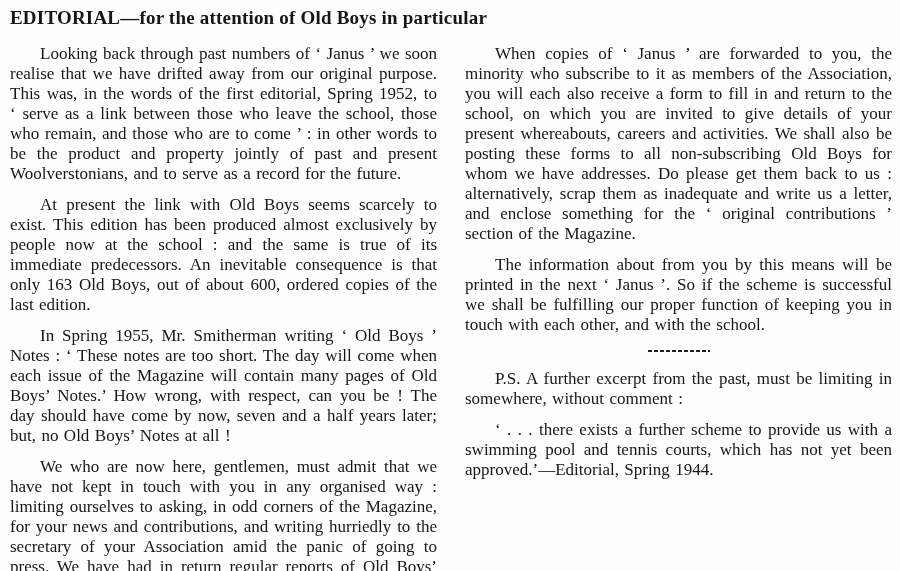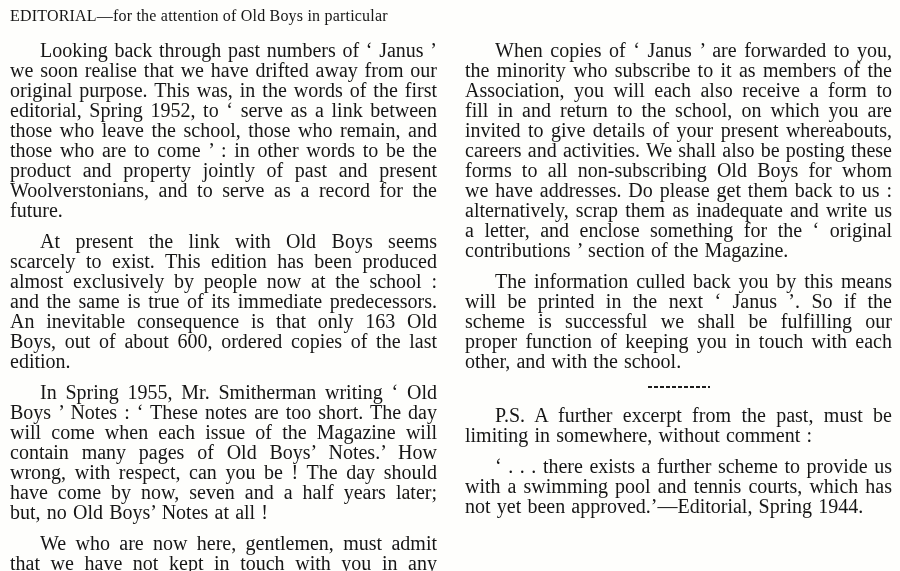--- a/index.html
+++ b/index.html
@@ -8,37 +8,37 @@
     width: 900px;
     height: 571px;
     box-sizing: border-box;
     background: #fefefc;
     color: #161616;
     font-family: "Liberation Serif", serif;
     padding: 7px 8px 0 10px;
     overflow: hidden;
   }
   .page-title {
-    font-size: 16px;
-    font-weight: normal;
+    font-size: 19px;
+    font-weight: bold;
     margin: 0 0 15px 0;
     letter-spacing: 0.2px;
     white-space: nowrap;
   }
   .cols {
     display: flex;
     gap: 28px;
   }
   .col {
     flex: 1 1 0;
     min-width: 0;
   }
   .col p {
     margin: 0 0 11px 0;
-    font-size: 20px;
+    font-size: 17px;
     line-height: 20px;
     text-align: justify;
     text-indent: 30px;
     word-spacing: 1.2px;
   }
   .col p.last-left { margin-bottom: 0; }
   .section-divider {
     width: 62px;
     height: 2px;
     margin: 15px auto 17px auto;
@@ -52,19 +52,19 @@
   <h1 class="page-title">EDITORIAL—for the attention of Old Boys in particular</h1>
   <div class="cols">
     <div class="col">
       <p>Looking back through past numbers of ‘ Janus ’ we soon realise that we have drifted away from our original purpose.  This was, in the words of the first editorial, Spring 1952, to ‘ serve as a link between those who leave the school, those who remain, and those who are to come ’ : in other words to be the product and property jointly of past and present Woolverstonians, and to serve as a record for the future.</p>
       <p>At present the link with Old Boys seems scarcely to exist.  This edition has been produced almost exclusively by people now at the school : and the same is true of its immediate predecessors.  An inevitable consequence is that only 163 Old Boys, out of about 600, ordered copies of the last edition.</p>
       <p>In Spring 1955, Mr. Smitherman writing ‘ Old Boys ’ Notes : ‘ These notes are too short.  The day will come when each issue of the Magazine will contain many pages of Old Boys’ Notes.’  How wrong, with respect, can you be !  The day should have come by now, seven and a half years later; but, no Old Boys’ Notes at all !</p>
       <p class="last-left">We who are now here, gentlemen, must admit that we have not kept in touch with you in any organised way : limiting ourselves to asking, in odd corners of the Magazine, for your news and contributions, and writing hurriedly to the secretary of your Association amid the panic of going to press.  We have had in return regular reports of Old Boys’ Rugby; an address list, eighteen months ago; ‘ letters ’ from Oxford and Cambridge; and a very few articles, poems and so on from Old Boys, generally of recent vintage.</p>
     </div>
     <div class="col">
       <p>When copies of ‘ Janus ’ are forwarded to you, the minority who subscribe to it as members of the Association, you will each also receive a form to fill in and return to the school, on which you are invited to give details of your present whereabouts, careers and activities.  We shall also be posting these forms to all non-subscribing Old Boys for whom we have addresses.  Do please get them back to us : alternatively, scrap them as inadequate and write us a letter, and enclose something for the ‘ original contributions ’ section of the Magazine.</p>
-      <p>The information culled back you by this means will be printed in the next ‘ Janus ’.   So if the scheme is successful we shall be fulfilling our proper function of keeping you in touch with each other, and with the school.</p>
+      <p>The information about from you by this means will be printed in the next ‘ Janus ’.   So if the scheme is successful we shall be fulfilling our proper function of keeping you in touch with each other, and with the school.</p>
       <div class="section-divider"></div>
       <p>P.S.  A further excerpt from the past, must be limiting in somewhere, without comment :</p>
       <p>‘ . . . there exists a further scheme to provide us with a swimming pool and tennis courts, which has not yet been approved.’—Editorial, Spring 1944.</p>
     </div>
   </div>
 </div>
 
 </body></html>

